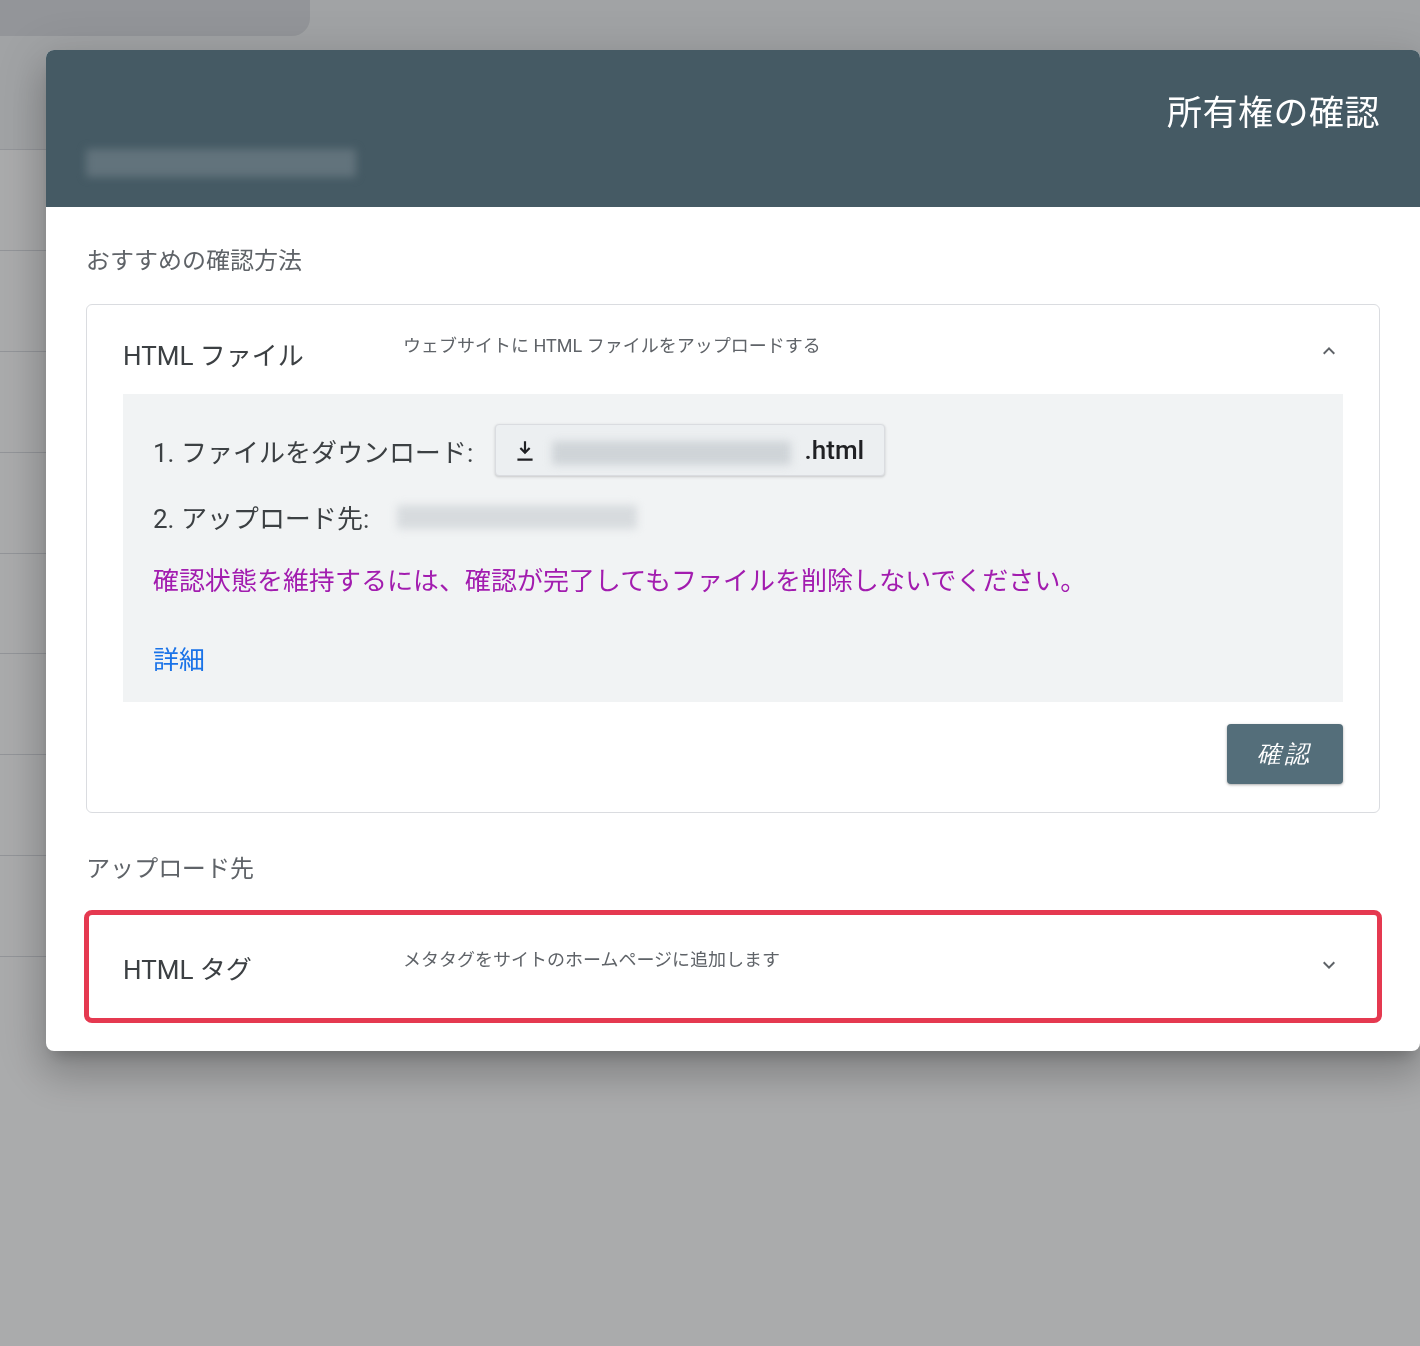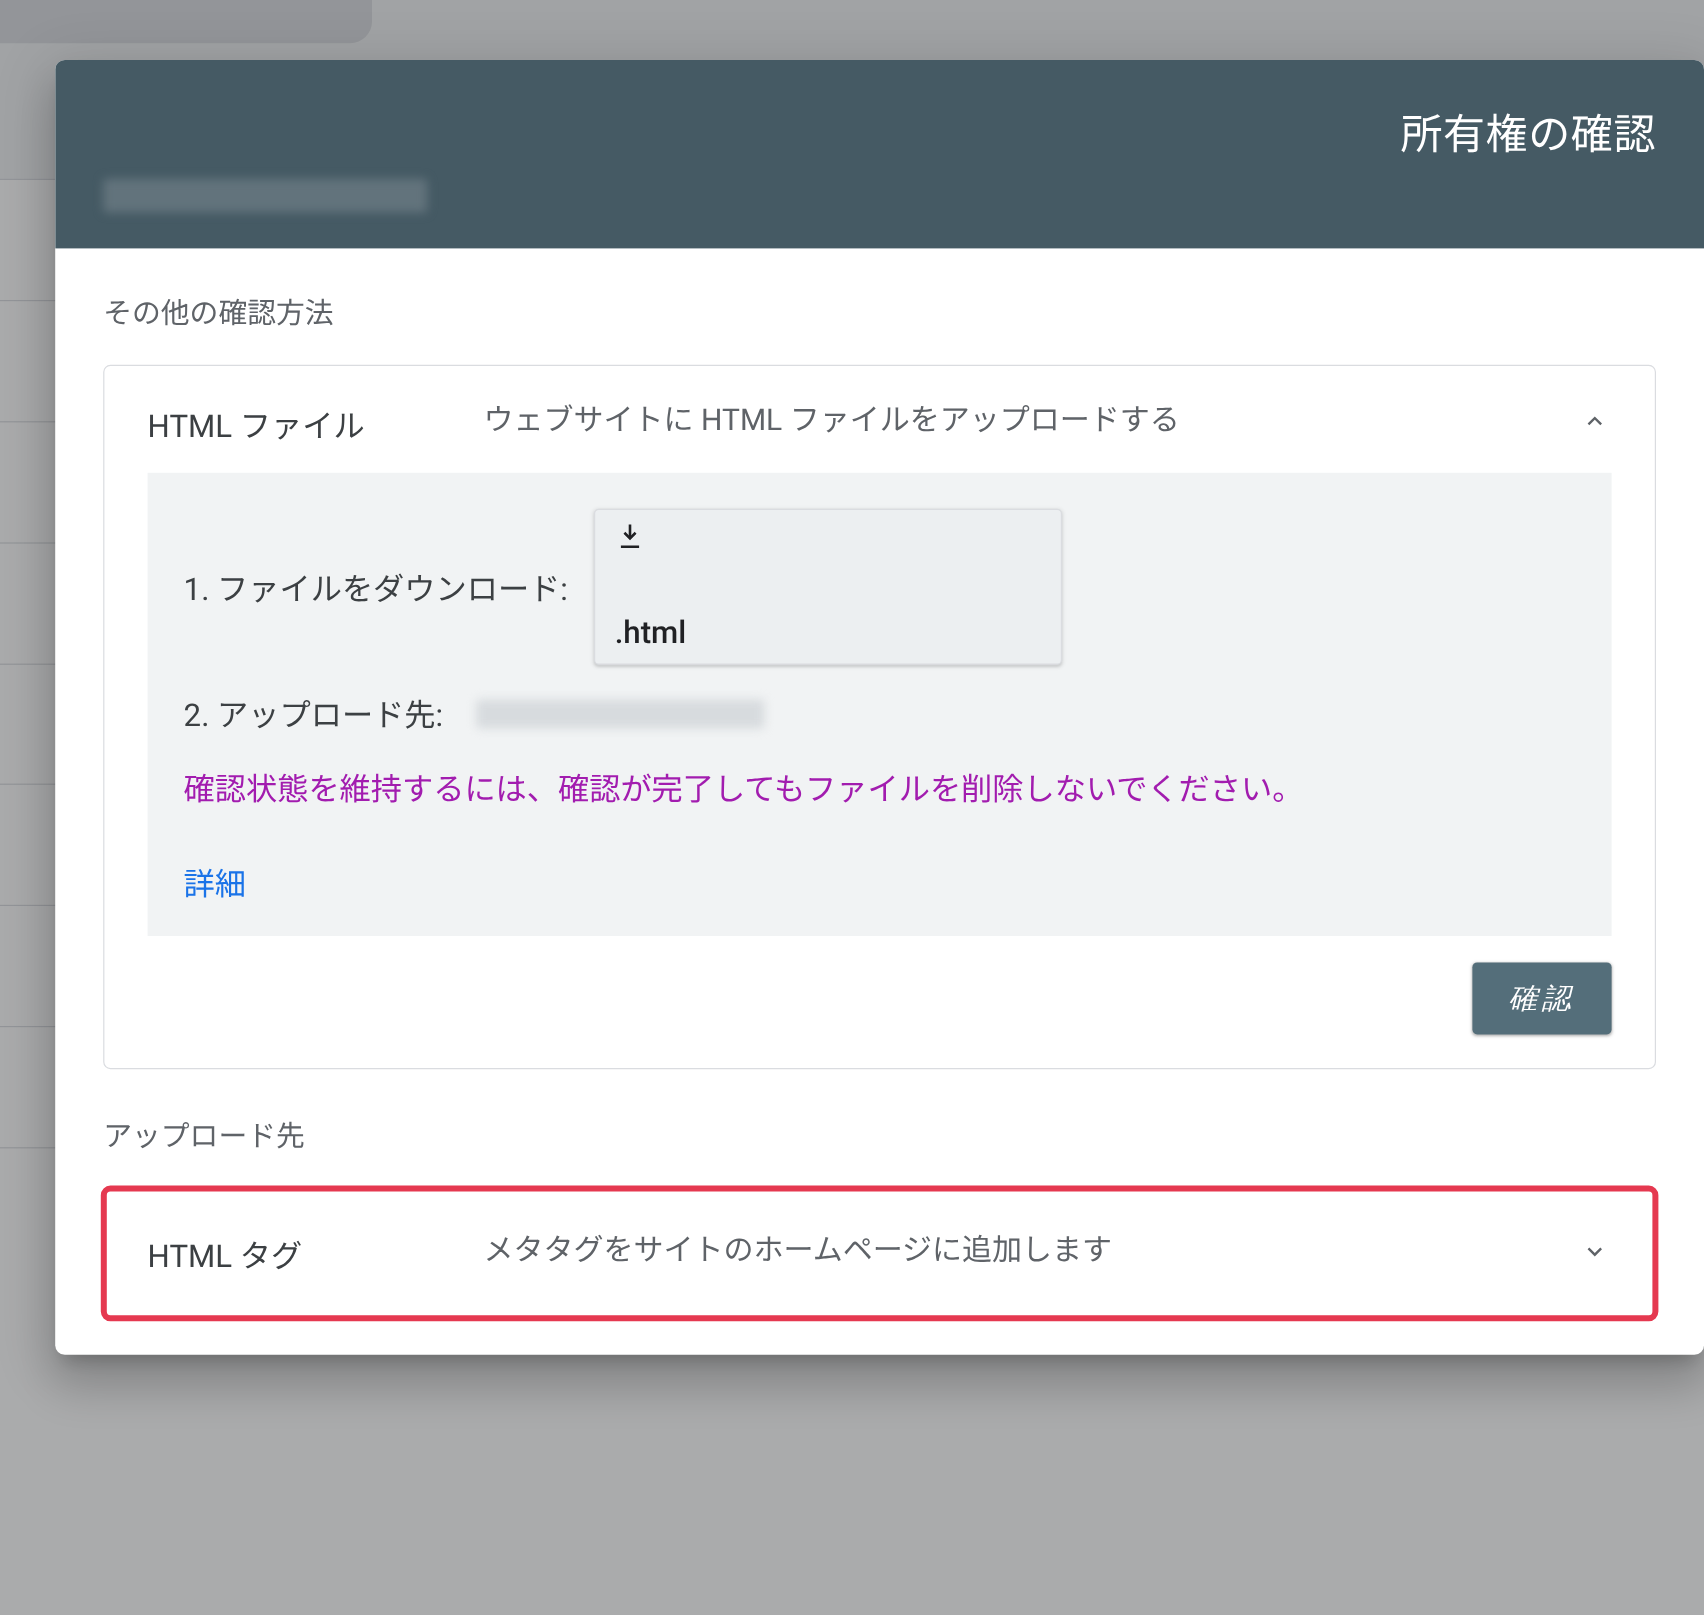--- a/index.html
+++ b/index.html
@@ -101,21 +101,21 @@
   }
   .card-header .method-name {
     flex: 0 0 280px;
     font-size: 26px;
     color: #3c4043;
     font-weight: 400;
     padding-top: 2px;
   }
   .card-header .method-desc {
     flex: 1 1 auto;
-    font-size: 25px;
+    font-size: 18px;
     color: #5f6368;
     line-height: 1.45;
     padding-right: 20px;
   }
   .card-header .chevron {
     flex: 0 0 28px;
     display: flex; align-items: center; justify-content: center;
     color: #5f6368;
     padding-top: 6px;
   }
@@ -133,32 +133,31 @@
     display: flex;
     align-items: center;
     gap: 22px;
     margin-bottom: 22px;
     flex-wrap: wrap;
   }
   .step-label { white-space: nowrap; }
 
   .download-chip {
     display: inline-flex;
-    align-items: flex-start;
+    align-items: flex-end;
     background: #eceff1;
     border: 1px solid #dadce0;
     border-radius: 4px;
     padding: 10px 20px 10px 16px;
     gap: 14px;
     box-shadow: 0 1px 2px rgba(0,0,0,.1), 0 1px 3px 1px rgba(0,0,0,.06);
     font-size: 26px;
     color: #202124;
     cursor: pointer;
     min-width: 390px;
-    flex-direction: column;
   }
   .download-chip .dl-icon svg { width: 26px; height: 26px; display:block; }
   .download-chip .dl-blur {
     flex: 1 1 auto;
     height: 24px;
     background: #cfd4d8;
     filter: blur(4px);
     border-radius: 3px;
   }
   .download-chip .dl-ext {
@@ -243,21 +242,21 @@
 
 <div class="dialog">
 
   <div class="dialog-header">
     <div class="dialog-title">所有権の確認</div>
     <div class="dialog-sub"></div>
   </div>
 
   <div class="dialog-body">
 
-    <div class="section-label">その他の確認方法</div>
+    <div class="section-label">おすすめの確認方法</div>
 
     <div class="card">
       <div class="card-header">
         <div class="method-name">HTML ファイル</div>
         <div class="method-desc">ウェブサイトに HTML ファイルをアップロードする</div>
         <div class="chevron">
           <svg viewBox="0 0 24 24" fill="currentColor">
               <path d="M7.41 15.41 12 10.83l4.59 4.58L18 14l-6-6-6 6 1.41 1.41z"></path>
             </svg>
         </div>

